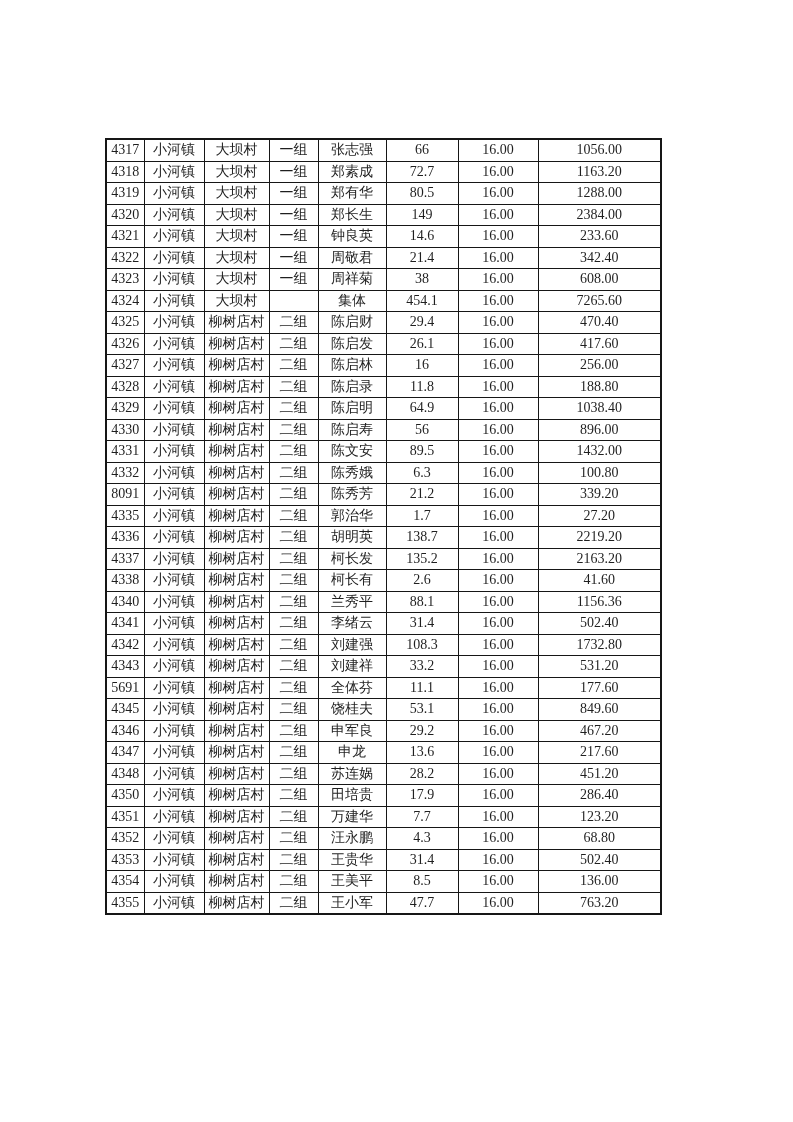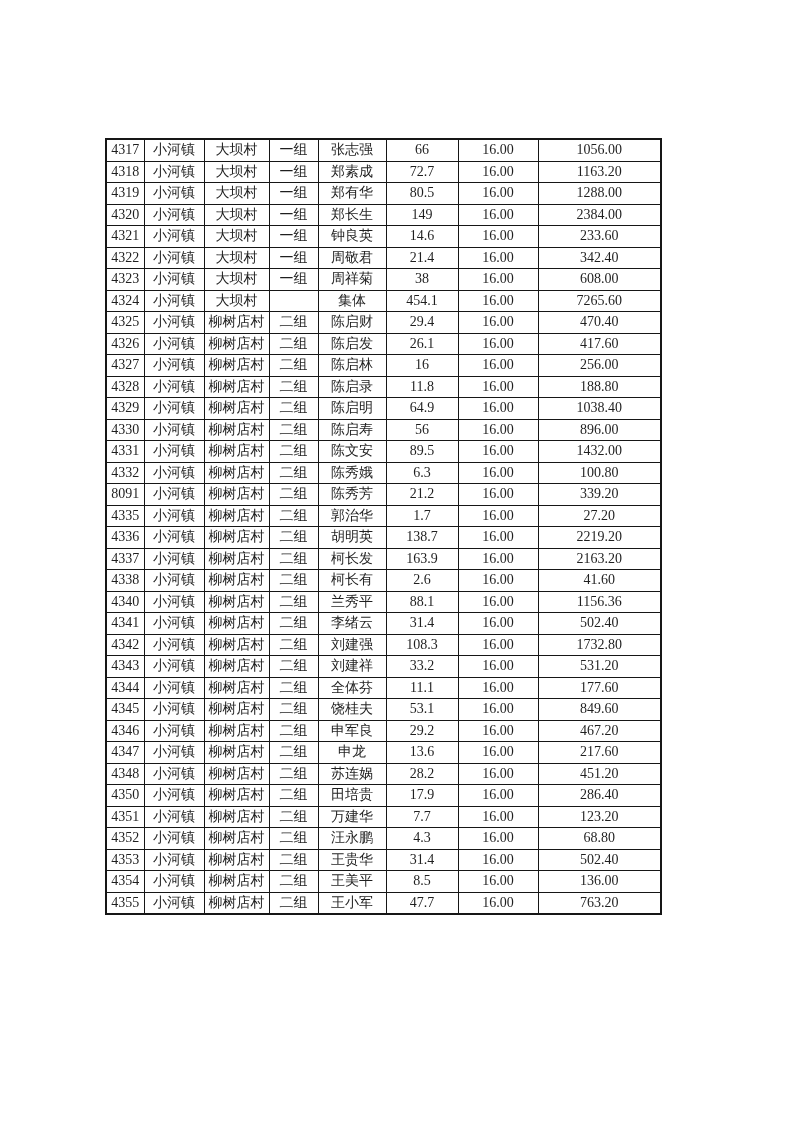--- a/index.html
+++ b/index.html
@@ -245,21 +245,21 @@
           <td>138.7</td>
           <td>16.00</td>
           <td>2219.20</td>
         </tr>
         <tr>
           <td>4337</td>
           <td>小河镇</td>
           <td>柳树店村</td>
           <td>二组</td>
           <td>柯长发</td>
-          <td>163.9</td>
+          <td>135.2</td>
           <td>16.00</td>
           <td>2163.20</td>
         </tr>
         <tr>
           <td>4338</td>
           <td>小河镇</td>
           <td>柳树店村</td>
           <td>二组</td>
           <td>柯长有</td>
           <td>2.6</td>
@@ -300,21 +300,21 @@
           <td>4343</td>
           <td>小河镇</td>
           <td>柳树店村</td>
           <td>二组</td>
           <td>刘建祥</td>
           <td>33.2</td>
           <td>16.00</td>
           <td>531.20</td>
         </tr>
         <tr>
-          <td>4344</td>
+          <td>5691</td>
           <td>小河镇</td>
           <td>柳树店村</td>
           <td>二组</td>
           <td>全体芬</td>
           <td>11.1</td>
           <td>16.00</td>
           <td>177.60</td>
         </tr>
         <tr>
           <td>4345</td>

